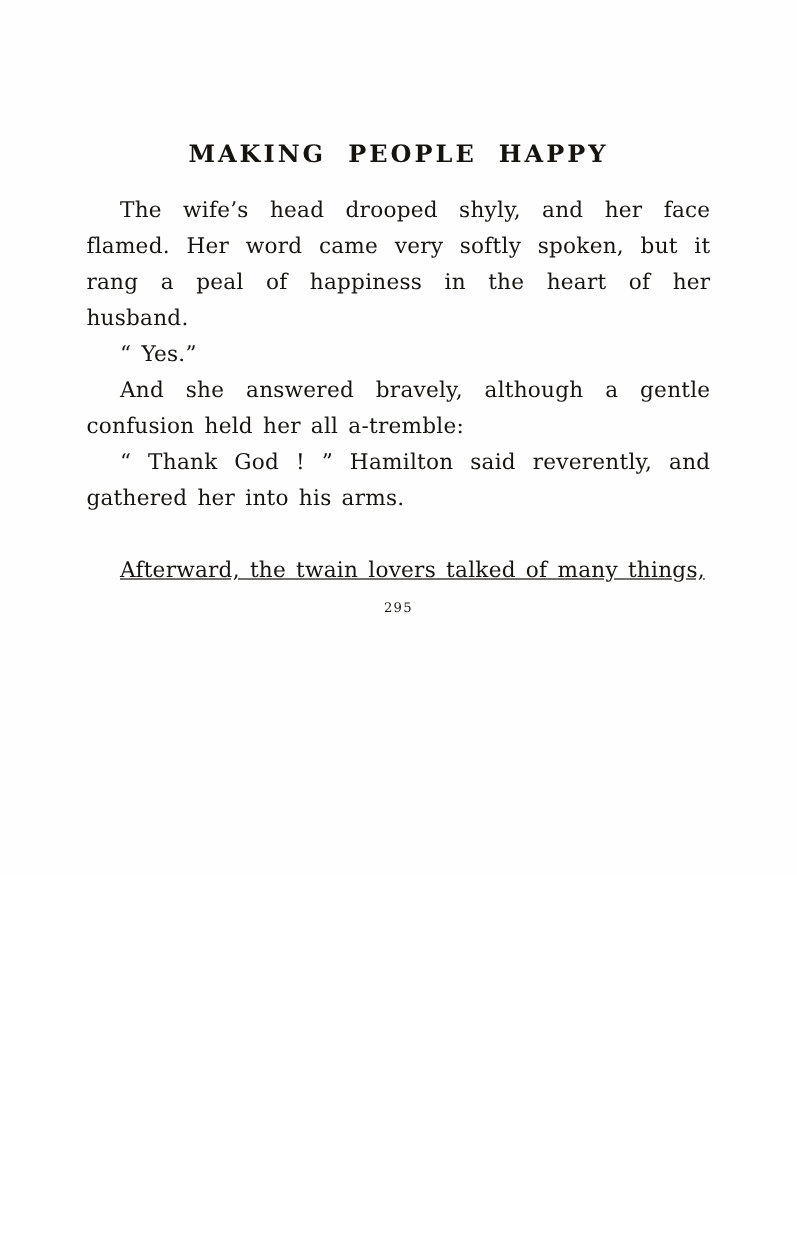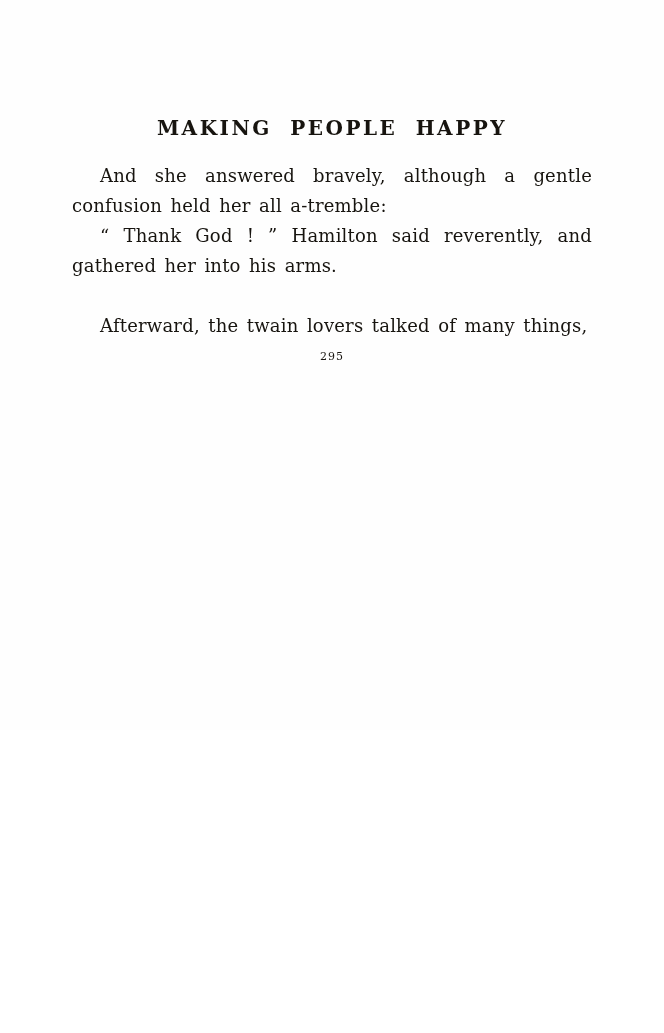--- a/index.html
+++ b/index.html
@@ -32,37 +32,40 @@
     margin: 0;
     font-size: 18px;
     line-height: 30px;
     text-align: justify;
     text-indent: 28px;
     word-spacing: 2.5px;
     letter-spacing: 0.2px;
   }
   .section-break {
     margin-top: 30px;
+    text-decoration: underline;
   }
   .page-number {
     margin-top: 1px;
     text-align: center;
     font-size: 11px;
     line-height: 30px;
     letter-spacing: 1px;
   }
 </style>
 </head>
 <body>
 
 <div class="page">
   <h1 class="running-title">MAKING PEOPLE HAPPY</h1>
 
 
+  <p class="body-para">The wife’s head drooped shyly, and her face flamed.  Her word came very softly spoken, but it rang a peal of happiness in the heart of her husband.</p>
 
+  <p class="body-para">“ Yes.”</p>
 
 
 
   <p class="body-para">And she answered bravely, although a gentle confusion held her all a-tremble:</p>
 
 
   <p class="body-para">“ Thank  God ! ”  Hamilton said reverently, and gathered her into his arms.</p>
 
   <p class="body-para section-break">Afterward, the twain lovers talked of many things,</p>
 

